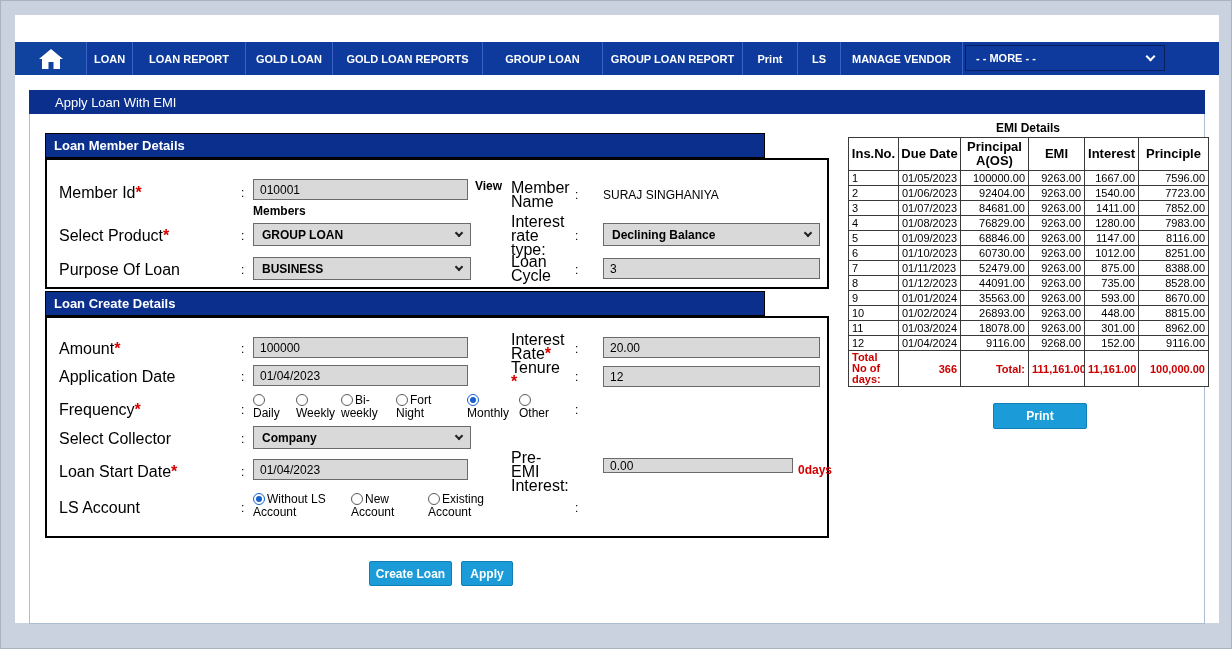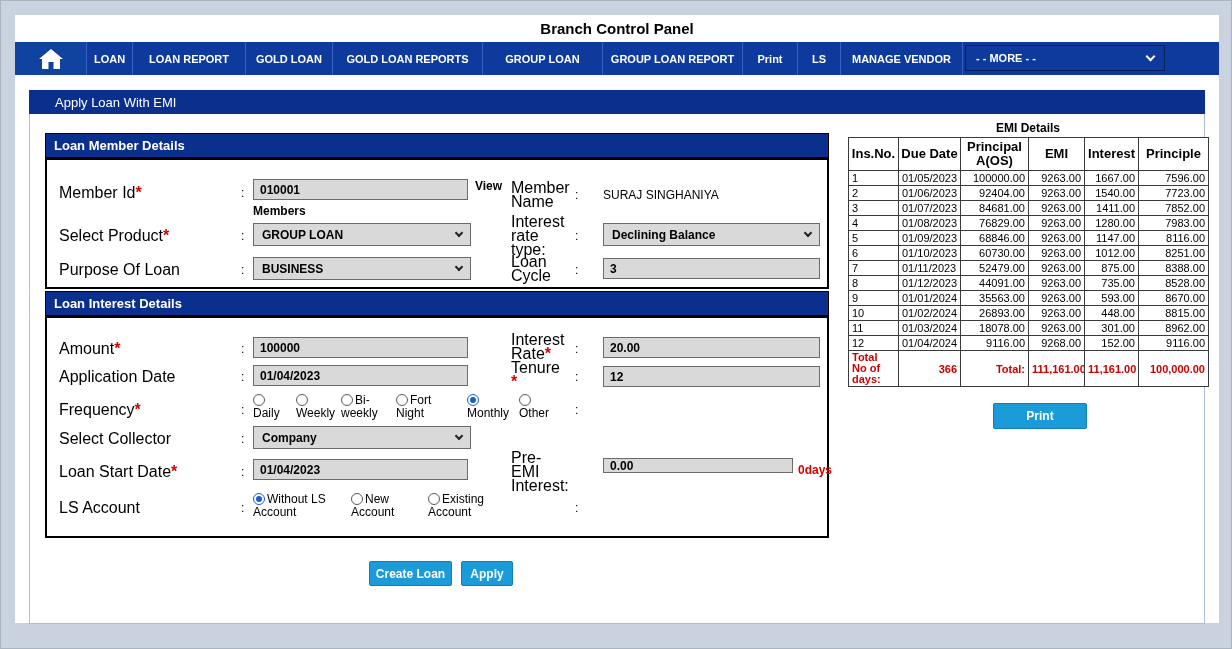--- a/index.html
+++ b/index.html
@@ -17,26 +17,26 @@
   .nav-home{width:72px;display:flex;align-items:center;justify-content:center;background:#10429f;border-right:1px solid #3a62c2;cursor:pointer}
   .nav-item{display:flex;align-items:center;justify-content:center;color:#fff;font-weight:bold;font-size:11px;border-right:1px solid #3a62c2;cursor:pointer;white-space:nowrap}
   .nav-more{width:200px;height:26px;margin:3px 0 0 2px;border:1px solid #071f5e;display:flex;align-items:center;color:#fff;font-weight:bold;font-size:11px;padding:0 10px;cursor:pointer;background:var(--navy)}
   .nav-more .grow{flex:1}
   .chev{display:inline-block;width:7px;height:7px;border-right:2px solid #fff;border-bottom:2px solid #fff;transform:rotate(45deg);margin-top:-4px}
   .chevd{display:inline-block;width:6px;height:6px;border-right:2px solid #222;border-bottom:2px solid #222;transform:rotate(45deg);margin-top:-3px}
   
   .banner{position:absolute;left:28px;top:89px;width:1176px;height:24px;background:var(--header);color:#fff;font-size:13px;display:flex;align-items:center;padding-left:26px}
   .panel{position:absolute;left:28px;top:113px;width:1176px;height:510px;background:#fff;border:1px solid #aebcd4;border-top:none}
   
-  .sec-head{position:absolute;left:44px;width:784px;height:25px;background:var(--header);color:#fff;font-weight:bold;font-size:13px;display:flex;align-items:center;padding-left:8px;border:1px solid #000}
+  .sec-head{position:absolute;left:44px;width:720px;height:25px;background:var(--header);color:#fff;font-weight:bold;font-size:13px;display:flex;align-items:center;padding-left:8px;border:1px solid #000}
   .sec-body{position:absolute;left:44px;width:784px;background:#fff;border:2px solid #000}
   .lbl{position:absolute;font-size:16px;color:#000;line-height:14px}
   .req{color:var(--red);font-weight:bold}
   .colon{position:absolute;font-size:12px;color:#000}
-  .inp{position:absolute;background:var(--fieldbg);border:1px solid #6b6b6b;font-size:12px;font-weight:bold;color:#000;display:flex;align-items:center;padding:0 6px;cursor:text}
+  .inp{position:absolute;background:var(--fieldbg);border:1px solid #6b6b6b;font-size:12px;font-weight:normal;color:#000;display:flex;align-items:center;padding:0 6px;cursor:text}
   .sel{position:absolute;background:var(--fieldbg);border:1px solid #6b6b6b;font-size:12px;font-weight:bold;color:#000;display:flex;align-items:center;padding:0 8px;cursor:pointer}
   .sel .grow{flex:1}
   .val{position:absolute;font-size:12px;color:#000}
   .bold{font-weight:bold}
   .radio-opt{position:absolute;font-size:12px;line-height:13px;color:#000;cursor:pointer}
   .rb{display:inline-block;width:12px;height:12px;border:1px solid #5a5a5a;border-radius:50%;background:#fff;vertical-align:-2px;margin-right:2px}
   .rb.on{border-color:var(--radio);position:relative}
   .rb.on::after{content:"";position:absolute;left:2px;top:2px;width:6px;height:6px;border-radius:50%;background:var(--radio)}
   .days{position:absolute;font-size:12px;font-weight:bold;color:var(--red)}
   
@@ -49,21 +49,20 @@
   .emi-table td.tl{text-align:left}
   .emi-table td.tr2{text-align:right}
   .emi-table tr.trow td{color:#cc0000;font-weight:bold}
   .emi-table tr.trow td:first-child{text-align:left;line-height:11px}
 </style>
 </head>
 <body>
 
 <div class="stage">
   <div class="page"></div>
-  <div class="apptitle">Branch Control Panel</div>
 
   <div class="navbar">
     <div class="nav-home">
       <svg width="26" height="22" viewBox="0 0 26 22">
         <path d="M13 1 L1 11 h3 v10 h18 v-10 h3 Z" fill="#fff"></path>
         <rect x="10.5" y="14" width="5" height="7" fill="#10429f"></rect>
       </svg>
     </div>
     <div class="nav-item" style="width:46px">LOAN</div>
     <div class="nav-item" style="width:113px">LOAN REPORT</div>
@@ -123,21 +122,21 @@
         <span class="grow"></span>
         <span class="chevd"></span>
       </div>
 
     <div class="lbl" style="left:464px;top:95px;width:58px"><span>Loan</span><br><span>Cycle</span></div>
     <div class="colon" style="left:528px;top:103px">:</div>
     <div class="inp" style="left:556px;top:98px;width:217px;height:21px">3</div>
   </div>
 
   <div class="sec-head" style="top:290px">
-    <span>Loan Interest Details</span>
+    <span>Loan Create Details</span>
   </div>
   <div class="sec-body" style="top:315px;height:222px">
     <div class="lbl" style="left:12px;top:24px"><span>Amount</span><span class="req">*</span></div>
     <div class="colon" style="left:194px;top:24px">:</div>
     <div class="inp" style="left:206px;top:19px;width:215px;height:21px">100000</div>
 
     <div class="lbl" style="left:464px;top:15px;width:58px"><span>Interest</span><br><span>Rate</span><span class="req">*</span></div>
     <div class="colon" style="left:528px;top:24px">:</div>
     <div class="inp" style="left:556px;top:19px;width:217px;height:21px">20.00</div>
 

